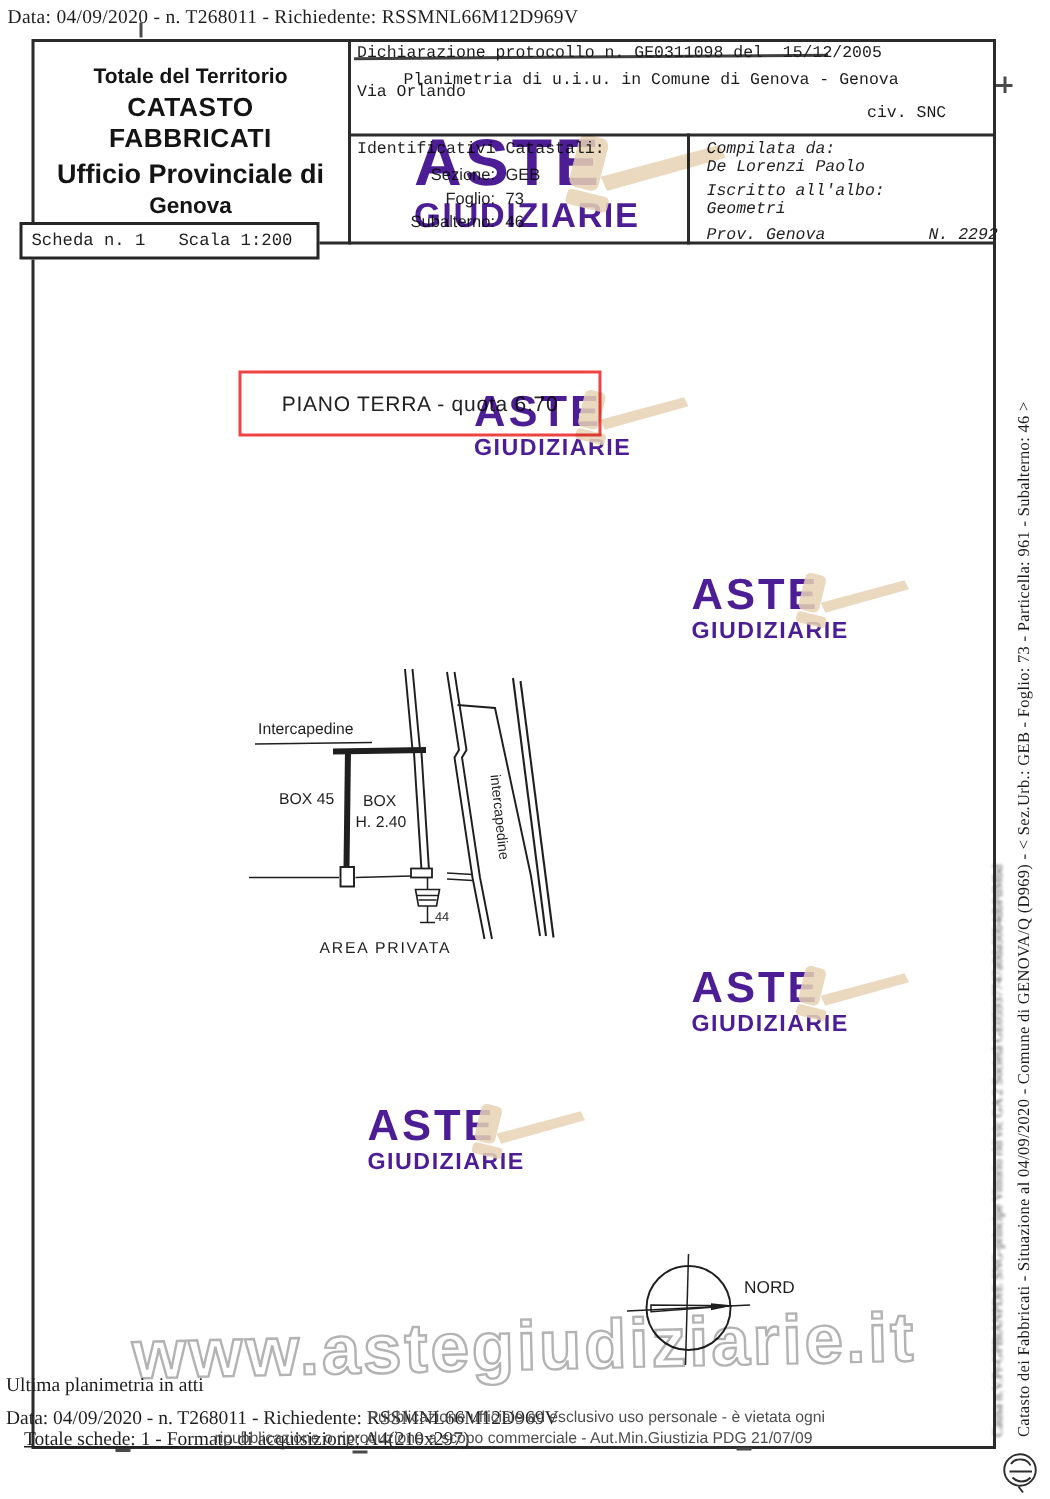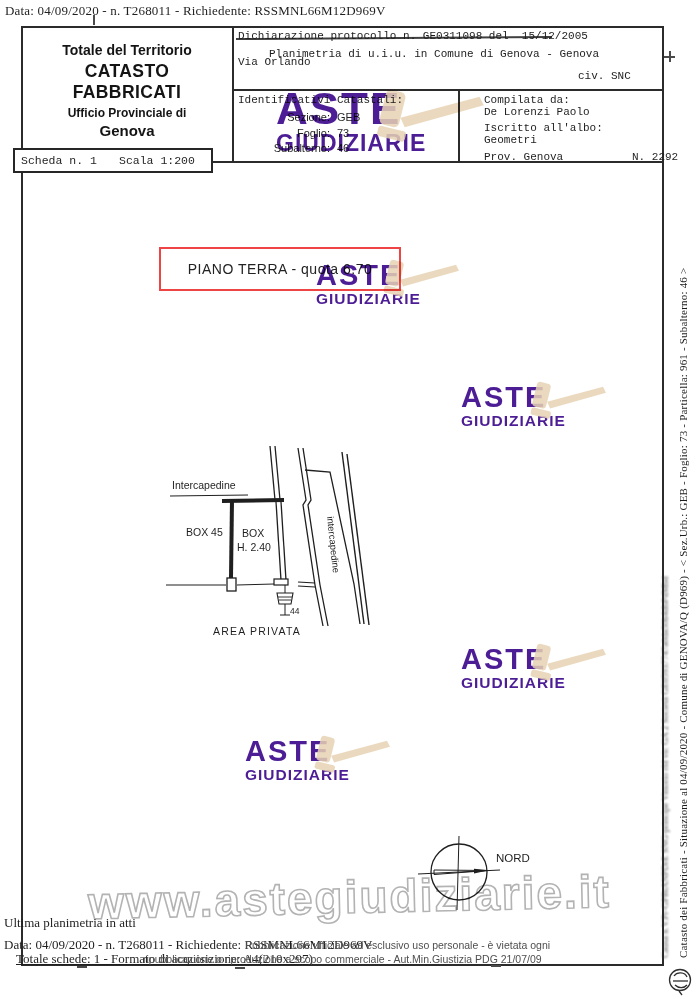--- a/index.html
+++ b/index.html
@@ -15,42 +15,42 @@
   .vline{background:#2b2b2b;width:2px;}
   .strike{left:236px;top:37px;width:316px;height:1.5px;background:#3f3f3f;transform:rotate(-0.4deg);}
 
   
   .top-line{left:5px;top:3px;font-size:13px;letter-spacing:.2px;}
 
   
   .agency{left:28px;top:42px;width:198px;text-align:center;font-family:"Liberation Sans",sans-serif;font-weight:700;color:#141414;}
   .agency .l1{font-size:14px;margin-bottom:3px;}
   .agency .l2{font-size:17.5px;letter-spacing:.4px;margin-bottom:3px;}
-  .agency .l3{font-size:12px;margin-bottom:2px;}
+  .agency .l3{font-size:18px;margin-bottom:2px;}
   .agency .l4{font-size:15px;}
 
   .scheda-box{left:13px;top:148px;width:196px;height:21px;border:2px solid #262626;background:#fff;
     display:flex;align-items:center;font-family:"Liberation Mono",monospace;font-size:11.5px;}
   .scheda-box .s1{padding-left:6px;}
   .scheda-box .s2{position:absolute;left:104px;}
 
   
   .mono11{font-family:"Liberation Mono",monospace;font-size:11px;color:#1c1c1c;white-space:pre;}
   .decl-protocol{left:238px;top:30px;}
   .decl-planimetria{left:238px;top:48px;padding-left:31px;}
   .decl-street{left:238px;top:56px;}
   .decl-civic{left:578px;top:70px;}
 
   
   .cad{left:238px;top:94px;width:216px;}
   .cad .title{font-family:"Liberation Mono",monospace;font-size:11px;margin-bottom:4px;}
   .cad .row{display:flex;font-family:Liberation Sans, sans-serif;font-size:11px;line-height:15.5px;}
   .cad .row .lab{width:92px;text-align:right;margin-right:7px;}
 
-  .comp{left:484px;top:92px;width:190px;height:84px;}
+  .comp{left:471px;top:92px;width:190px;height:84px;font-style:italic;}
   .comp div{position:absolute;font-family:"Liberation Mono",monospace;font-size:11px;white-space:pre;}
   .cb-lab{left:0;top:2px;}   .cb-val{left:0;top:14px;}
   .reg-lab{left:0;top:30px;} .reg-val{left:0;top:42px;}
   .prov{left:0;top:59px;}    .num{left:148px;top:59px;}
 
   
   .piano-box{left:159px;top:247px;width:238px;height:40px;border:2px solid #ef4444;
     display:flex;align-items:center;justify-content:center;
     font-family:"Liberation Sans",sans-serif;font-size:14px;letter-spacing:.5px;color:#222;}
 

